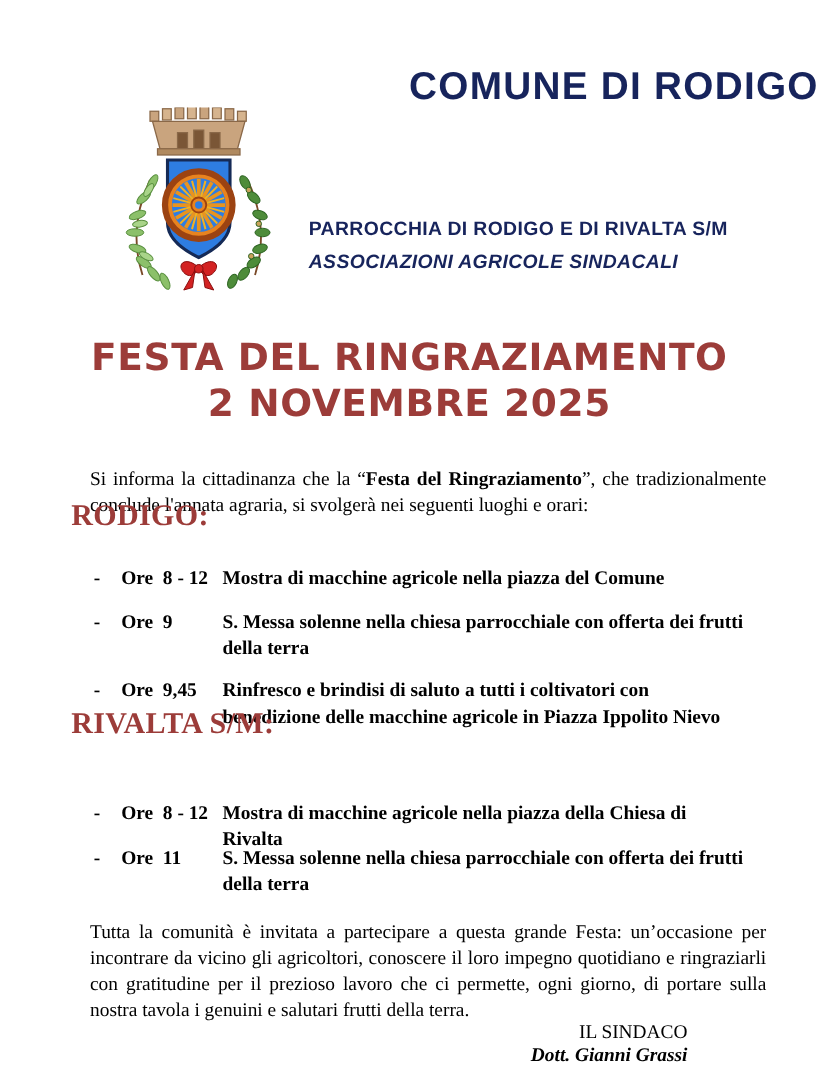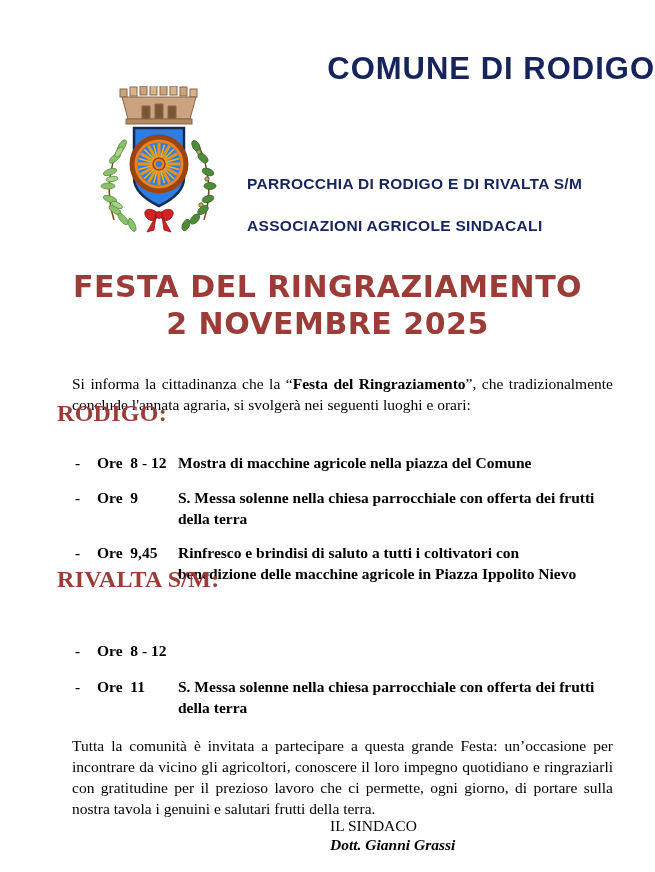--- a/index.html
+++ b/index.html
@@ -13,21 +13,21 @@
   .main-title{
     left:0;right:0;top:30px;text-align:right;
     font-family:"Liberation Sans", sans-serif;font-weight:bold;
     font-size:31px;letter-spacing:1px;color:#17245c;
   }
   .crest{left:98px;top:86px;width:124px;height:150px;}
   .org-lines{left:247px;top:146px;width:400px;
     font-family:"Liberation Sans", sans-serif;font-weight:bold;
     font-size:15.5px;color:#17245c;letter-spacing:.3px;}
   .org-lines .org-line{display:block;margin-top:29px;}
-  .org-lines .org-line + .org-line{margin-top:24px;}
+  .org-lines .org-line + .org-line{margin-top:8px;font-style:italic;}
   
   .banner{
     left:0;right:0;top:268px;text-align:center;
     font-family:"DejaVu Sans", sans-serif;font-weight:bold;
     font-size:30px;line-height:37px;color:#9c3c39;letter-spacing:.5px;
   }
   
   .para{
     left:57px;width:541px;font-size:15.5px;line-height:21px;
     text-align:justify;
@@ -50,21 +50,21 @@
   }
   .item .dash{width:22px;padding-left:18px;flex:0 0 auto;}
   .item .time{width:81px;flex:0 0 auto;white-space:pre;}
   .item .desc{flex:1 1 auto;}
   .item-1{top:452px;}
   .item-2{top:487px;}
   .item-3{top:542px;}
   .item-4{top:640px;}
   .item-5{top:676px;}
   
-  .signature{left:330px;top:816px;width:220px;text-align:left;
+  .signature{left:330px;top:816px;width:220px;text-align:right;
     font-size:15.5px;line-height:19px;}
   .signature .sig-name{font-weight:bold;font-style:italic;}
 </style>
 </head>
 <body>
 
 <h1 class="abs main-title">COMUNE DI RODIGO</h1>
 
 <div class="abs crest">
   <svg width="124" height="150" viewBox="0 0 124 150" xmlns="http://www.w3.org/2000/svg">
@@ -190,20 +190,21 @@
   <span class="dash">-</span>
   <span class="time">Ore  9,45</span>
   <span class="desc">Rinfresco e brindisi di saluto a tutti i coltivatori con benedizione delle macchine agricole in Piazza Ippolito Nievo</span>
 </div>
 
 <div class="abs section-heading heading-rivalta">RIVALTA S/M:</div>
 
 <div class="abs item item-4">
   <span class="dash">-</span>
   <span class="time">Ore  8 - 12</span>
+  <span class="desc">Mostra di macchine agricole nella piazza della Chiesa di Rivalta</span>
 </div>
 <div class="abs item item-5">
   <span class="dash">-</span>
   <span class="time">Ore  11</span>
   <span class="desc">S. Messa solenne nella chiesa parrocchiale con offerta dei frutti della terra</span>
 </div>
 
 <p class="abs para closing">Tutta la comunità è invitata a partecipare a questa grande Festa: un’occasione per incontrare da vicino gli agricoltori, conoscere il loro impegno quotidiano e ringraziarli con gratitudine per il prezioso lavoro che ci permette, ogni giorno, di portare sulla nostra tavola i genuini e salutari frutti della terra.</p>
 
 <div class="abs signature">

